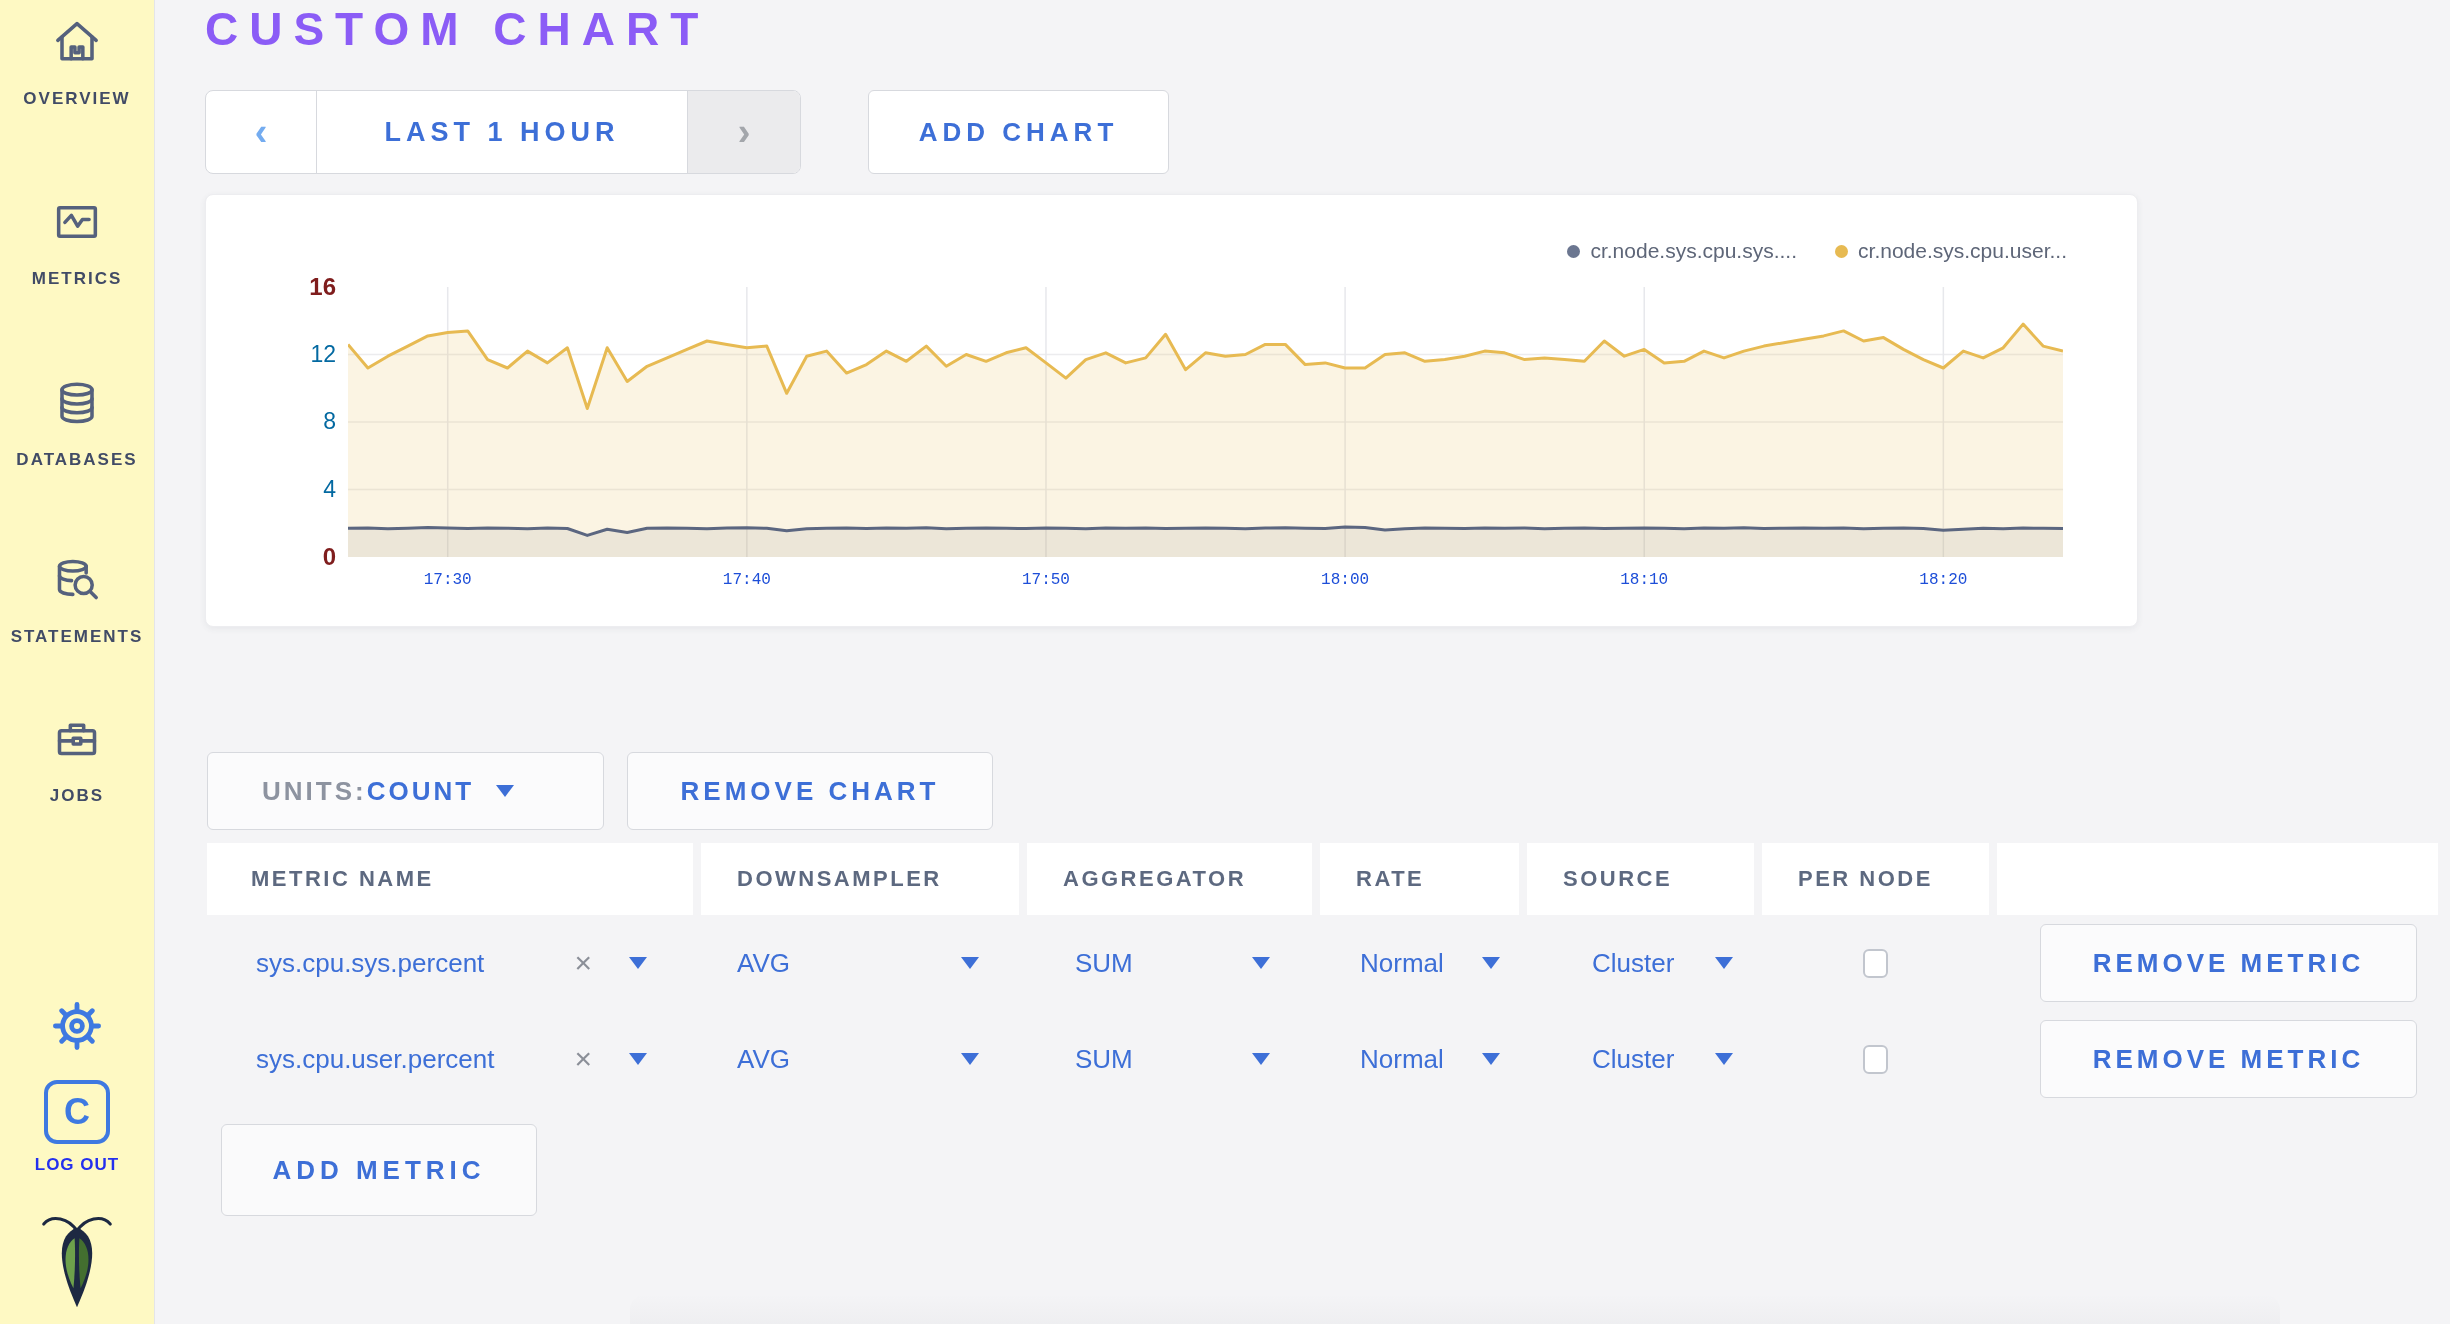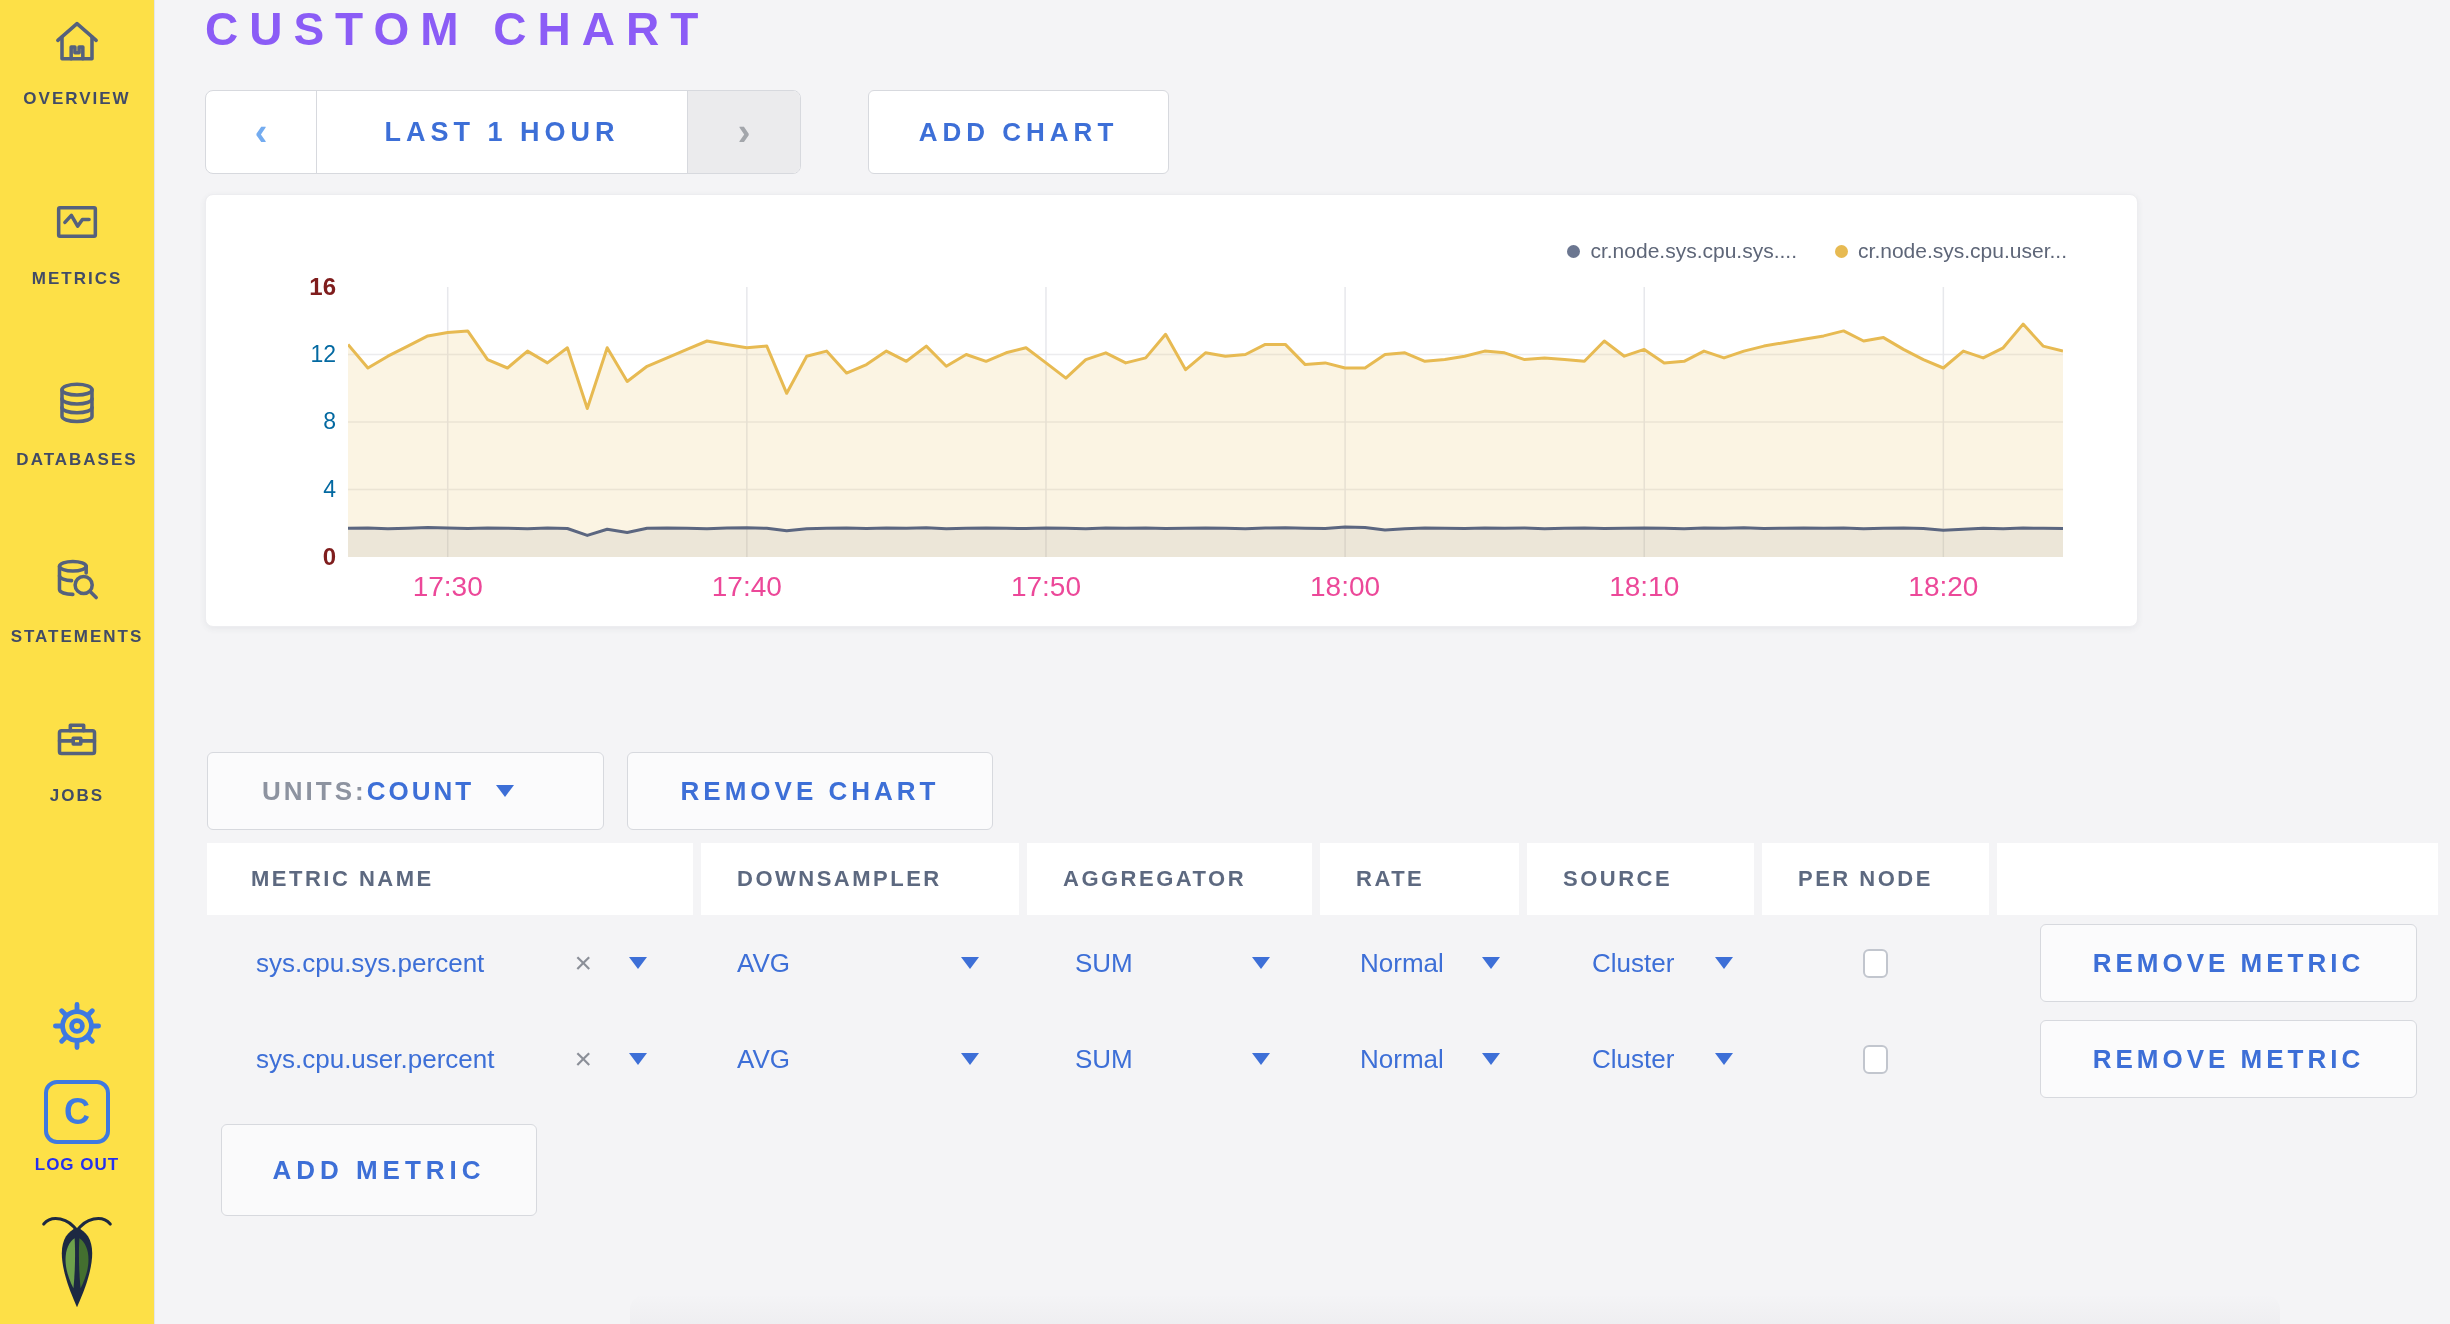--- a/index.html
+++ b/index.html
@@ -2,21 +2,21 @@
 <html><head>
 <meta charset="utf-8">
 <style>
   html,body{margin:0;padding:0;}
   body{
     width:2450px;height:1324px;position:relative;overflow:hidden;
     background:#f4f4f6;font-family:"Liberation Sans",sans-serif;
     -webkit-font-smoothing:antialiased;
   }
   
-  .sidebar{position:absolute;left:0;top:0;width:154px;height:1324px;background:#fde047;border-right:1px solid #e4e5e8;}
+  .sidebar{position:absolute;left:0;top:0;width:154px;height:1324px;background:#fef9c3;border-right:1px solid #e4e5e8;}
   .nav-item{position:absolute;left:0;width:154px;display:flex;flex-direction:column;align-items:center;cursor:pointer;}
   .nav-item svg{stroke:#55617d;fill:none;stroke-width:1.7;stroke-linecap:round;stroke-linejoin:round;}
   .nav-label{margin-top:18px;font-size:17px;font-weight:700;letter-spacing:2px;color:#414b66;}
   .nav-overview{top:17px;} .nav-metrics{top:197px;} .nav-databases{top:378px;}
   .nav-statements{top:555px;} .nav-jobs{top:714px;}
   .gear-wrap{position:absolute;left:0;top:1002px;width:154px;display:flex;justify-content:center;cursor:pointer;}
   .logout-wrap{position:absolute;left:0;top:1080px;width:154px;display:flex;flex-direction:column;align-items:center;cursor:pointer;}
   .c-square{width:58px;height:56px;border:4px solid #3e79e1;border-radius:13px;display:flex;align-items:center;justify-content:center;
     color:#3e79e1;font-size:36px;font-weight:700;}
   .logout-label{margin-top:11px;font-size:17px;font-weight:700;letter-spacing:1px;color:#2430ee;}
@@ -36,21 +36,21 @@
   
   .chart-card{position:absolute;left:205px;top:194px;width:1933px;height:433px;background:#fff;border:1px solid #ededf0;
     border-radius:8px;box-shadow:0 2px 6px rgba(60,64,80,.07);box-sizing:border-box;}
   .legend{position:absolute;top:44px;right:70px;display:flex;gap:38px;align-items:center;}
   .legend-item{display:flex;align-items:center;gap:10px;}
   .legend-dot{width:13px;height:13px;border-radius:50%;}
   .legend-text{font-size:21px;color:#5e6678;}
   #plot{position:absolute;left:142px;top:92px;}
   .ylab{position:absolute;left:40px;width:90px;text-align:right;font-size:23px;color:#0369a1;}
   .ylab.strong{font-weight:700;color:#7f1d1d;font-size:24px;}
-  .xlab{position:absolute;top:376px;transform:translateX(-50%);font-size:28px;color:#ec4899;}
+  .xlab{position:absolute;top:376px;transform:translateX(-50%);font-size:16px;color:#1d4ed8;font-family:Liberation Mono, monospace;}
   
   .units-btn{left:207px;top:752px;width:397px;height:78px;justify-content:flex-start;padding-left:54px;letter-spacing:3px;}
   .units-lab{color:#8d93a0;font-weight:700;}
   .remove-chart{left:627px;top:752px;width:366px;height:78px;letter-spacing:4px;}
   .caret{width:0;height:0;border-left:9px solid transparent;border-right:9px solid transparent;border-top:12px solid #3d6fd7;display:inline-block;}
   .units-caret{margin-left:22px;}
   
   .thead,.trow{position:absolute;left:207px;display:grid;grid-template-columns:486px 318px 285px 199px 227px 227px 441px;column-gap:8px;}
   .thead{top:843px;height:72px;}
   .th{background:#fff;display:flex;align-items:center;font-size:22px;font-weight:700;letter-spacing:2.5px;color:#5d6980;padding-left:36px;box-sizing:border-box;}

